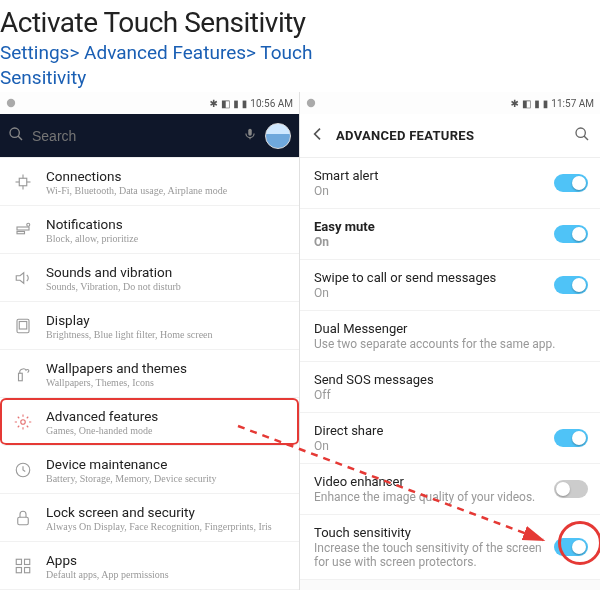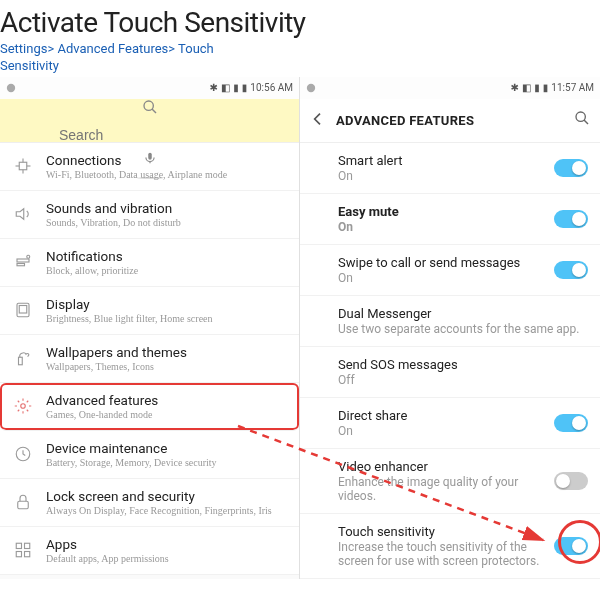--- a/index.html
+++ b/index.html
@@ -16,21 +16,21 @@
     padding: 6px 0 2px 0;
   }
   .title {
     font-size: 28px;
     font-weight: 400;
     color: #222;
     letter-spacing: -0.5px;
   }
   .breadcrumb {
     color: #1a5fb4;
-    font-size: 13px;
+    font-size: 19px;
     line-height: 1.3;
     margin-top: 2px;
   }
   .panes {
     display: flex;
     width: 600px;
   }
   .pane {
     width: 300px;
     background: #fafafa;
@@ -51,26 +51,25 @@
     color: #555;
   }
   .sb-left { display:flex; gap:4px; align-items:center; }
   .sb-right { display:flex; gap:3px; align-items:center; }
   .sb-icon { width:10px; height:10px; opacity:.7; }
 
   
   .searchrow {
     display:flex;
     align-items:center;
-    background:#fef9c3;
+    background:#0f172a;
     height: 44px;
     padding: 0 8px;
     border-bottom: 1px solid #eee;
     gap:8px;
-    flex-direction:column;
   }
   .search-icon { color:#888; font-size:16px; }
   .search-input {
     flex:1; border:none; background:transparent; font-size:14px; color:#888; outline:none;
   }
   .mic-icon { color:#888; font-size:15px; }
   .avatar {
     width:26px; height:26px; border-radius:50%;
     background: linear-gradient(#cfe8ff 40%, #6fa8dc 40%);
     border:1px solid #ddd;
@@ -110,21 +109,21 @@
 
   
   .rrow {
     display:flex; align-items:center;
     padding: 10px 12px 10px 14px;
     border-bottom:1px solid #f1f1f1;
     background:#fff;
     min-height:48px;
     gap:10px;
   }
-  .rrow .txt { flex:1; min-width:0;margin-left:24px; }
+  .rrow .txt { flex:1; min-width:0; }
   .rrow .lbl { font-size:13px; color:#222; }
   .rrow .sub { font-size:12px; color:#999; margin-top:1px; }
 
   
   .toggle {
     width:34px; height:18px; border-radius:10px;
     background:#ccc; position:relative; flex:0 0 34px;
   }
   .toggle::after {
     content:""; position:absolute; width:14px; height:14px; border-radius:50%;
@@ -204,40 +203,40 @@
             </svg>
           </div>
           <div class="txt">
             <div class="lbl">Connections</div>
             <div class="sub">Wi-Fi, Bluetooth, Data usage, Airplane mode</div>
           </div>
         </div>
         <div class="row">
           <div class="ico">
             <svg width="18" height="18" viewBox="0 0 24 24" fill="none" stroke="#999" stroke-width="1.5">
-              <polygon points="3,9 8,9 13,5 13,19 8,15 3,15"></polygon>
-              <path d="M17 8a5 5 0 0 1 0 8"></path>
-            </svg>
-          </div>
-          <div class="txt">
-            <div class="lbl">Sounds and vibration</div>
-            <div class="sub">Sounds, Vibration, Do not disturb</div>
-          </div>
-        </div>
-        <div class="row">
-          <div class="ico">
-            <svg width="18" height="18" viewBox="0 0 24 24" fill="none" stroke="#999" stroke-width="1.5">
               <rect x="4" y="8" width="16" height="4"></rect>
               <rect x="4" y="14" width="10" height="3"></rect>
               <circle cx="19" cy="5" r="2"></circle>
             </svg>
           </div>
           <div class="txt">
             <div class="lbl">Notifications</div>
             <div class="sub">Block, allow, prioritize</div>
+          </div>
+        </div>
+        <div class="row">
+          <div class="ico">
+            <svg width="18" height="18" viewBox="0 0 24 24" fill="none" stroke="#999" stroke-width="1.5">
+              <polygon points="3,9 8,9 13,5 13,19 8,15 3,15"></polygon>
+              <path d="M17 8a5 5 0 0 1 0 8"></path>
+            </svg>
+          </div>
+          <div class="txt">
+            <div class="lbl">Sounds and vibration</div>
+            <div class="sub">Sounds, Vibration, Do not disturb</div>
           </div>
         </div>
         <div class="row">
           <div class="ico">
             <svg width="18" height="18" viewBox="0 0 24 24" fill="none" stroke="#999" stroke-width="1.5">
               <rect x="4" y="3" width="16" height="18" rx="2"></rect>
               <rect x="7" y="6" width="10" height="10"></rect>
             </svg>
           </div>
           <div class="txt">

